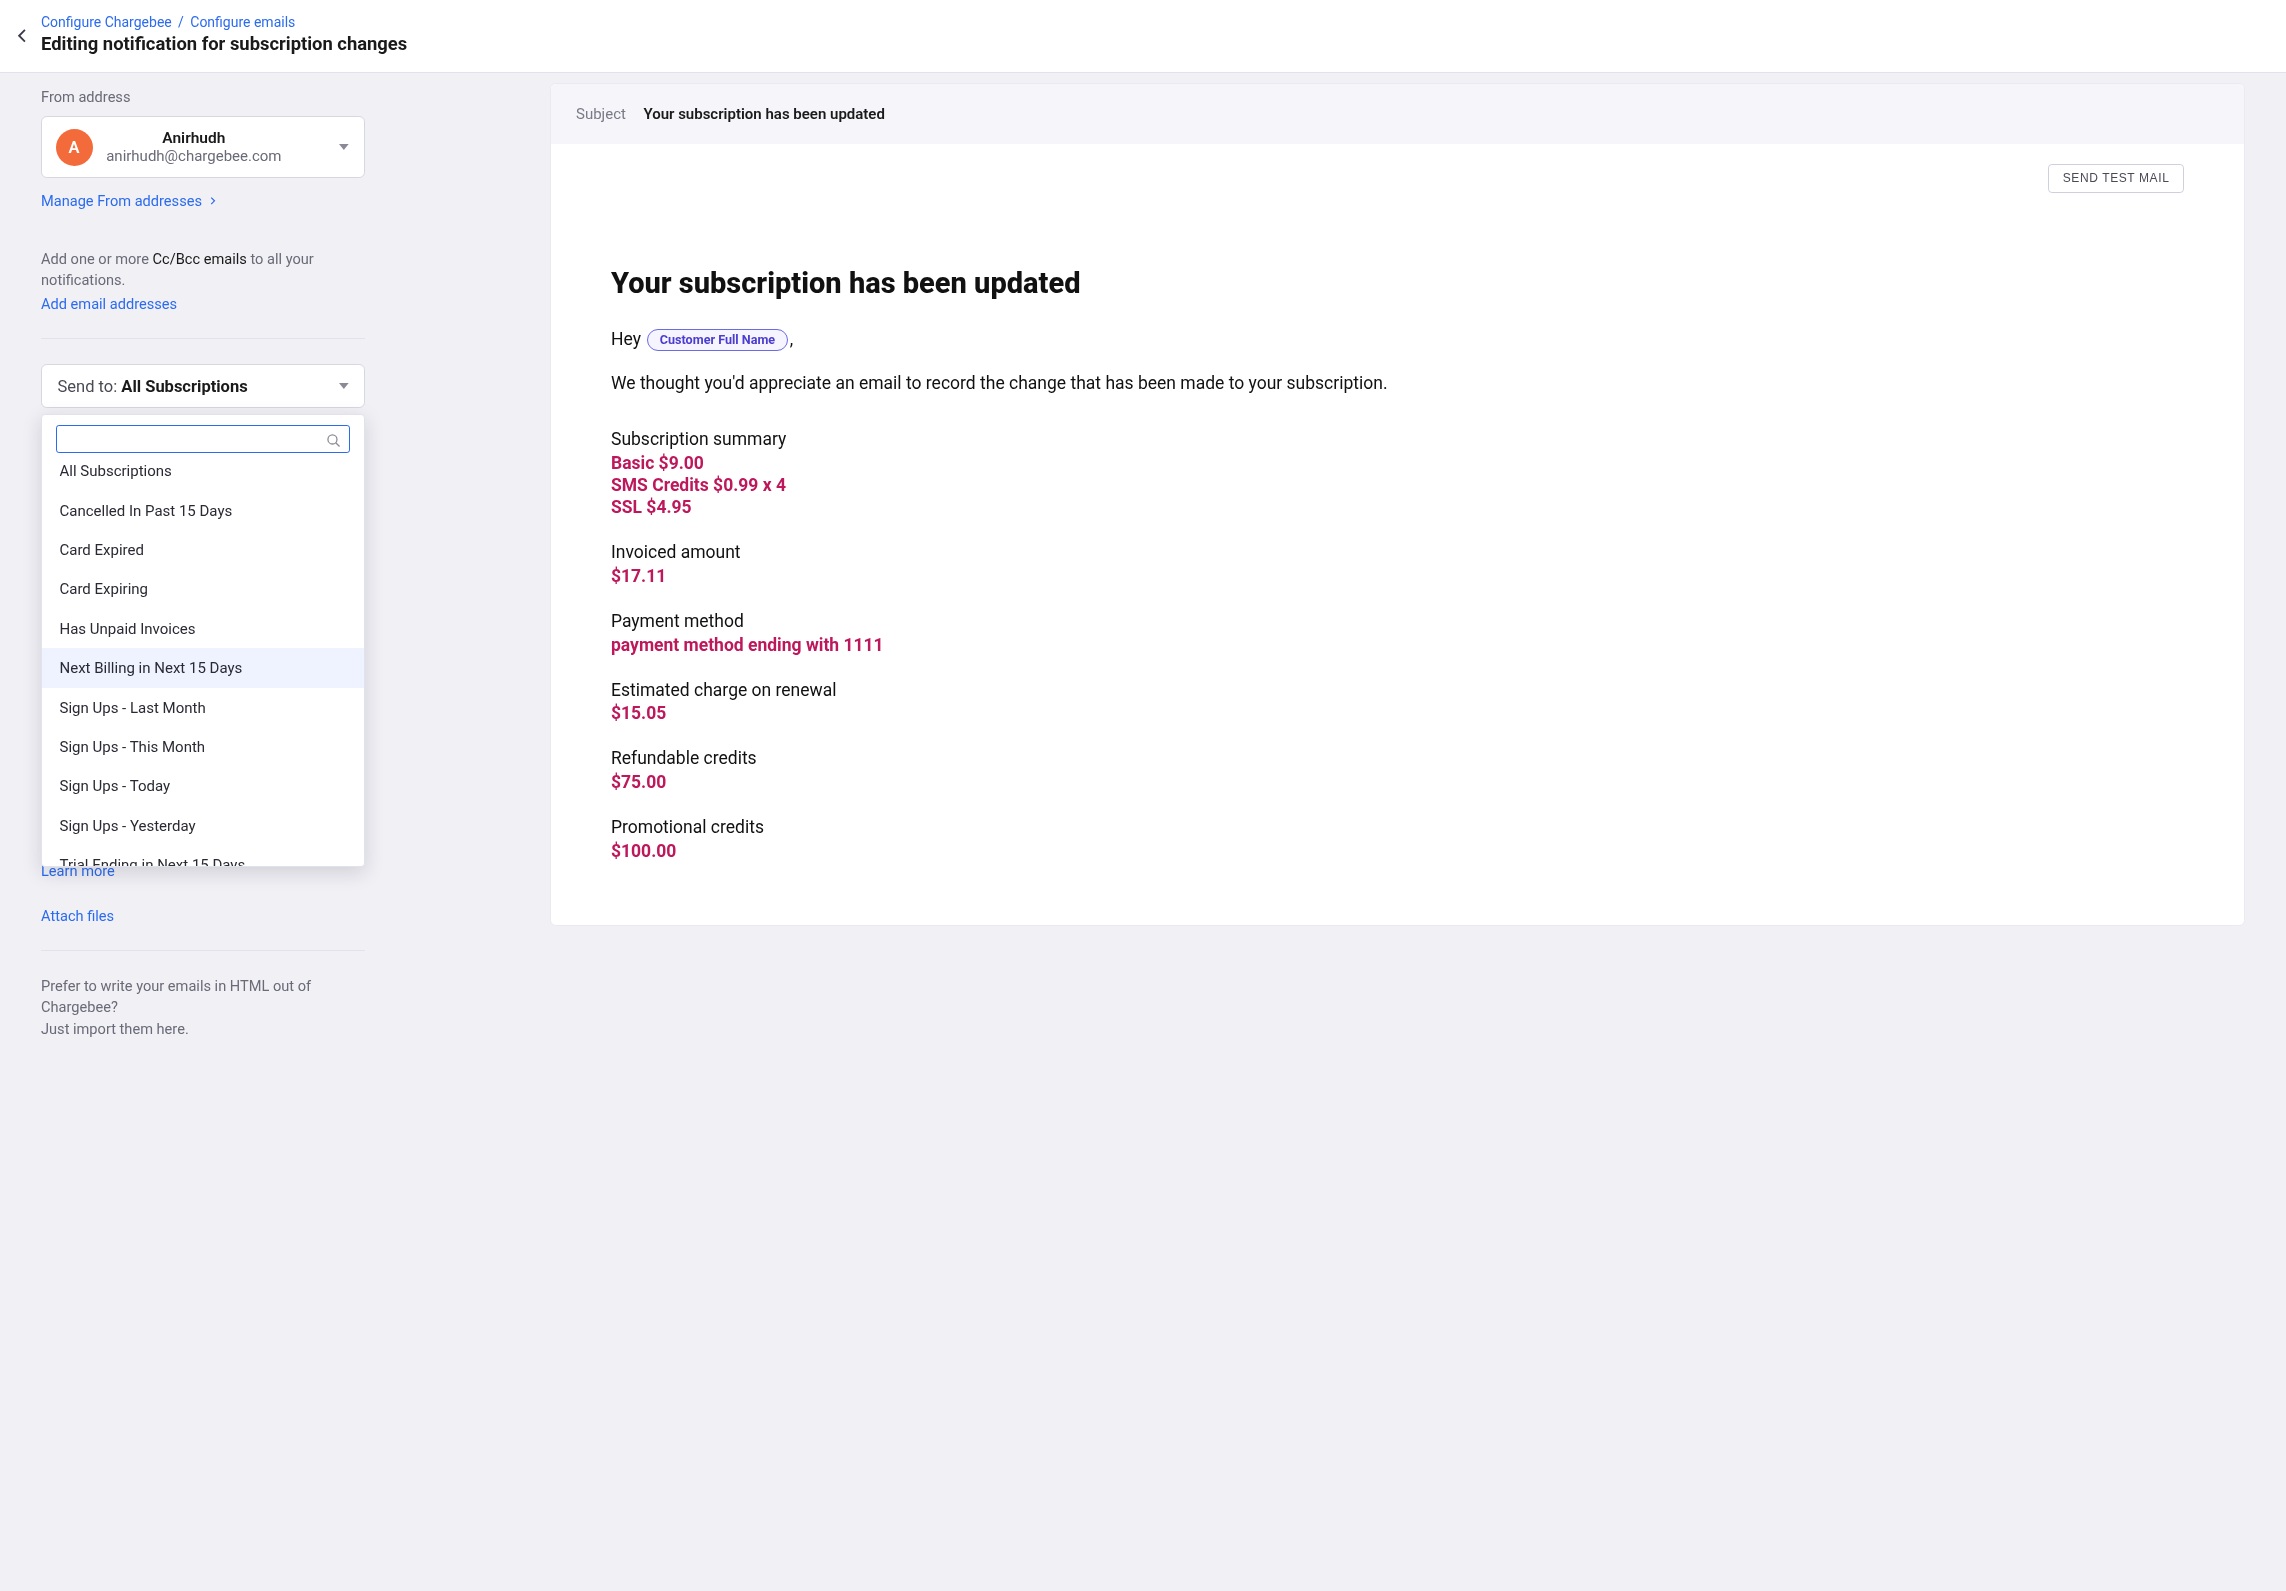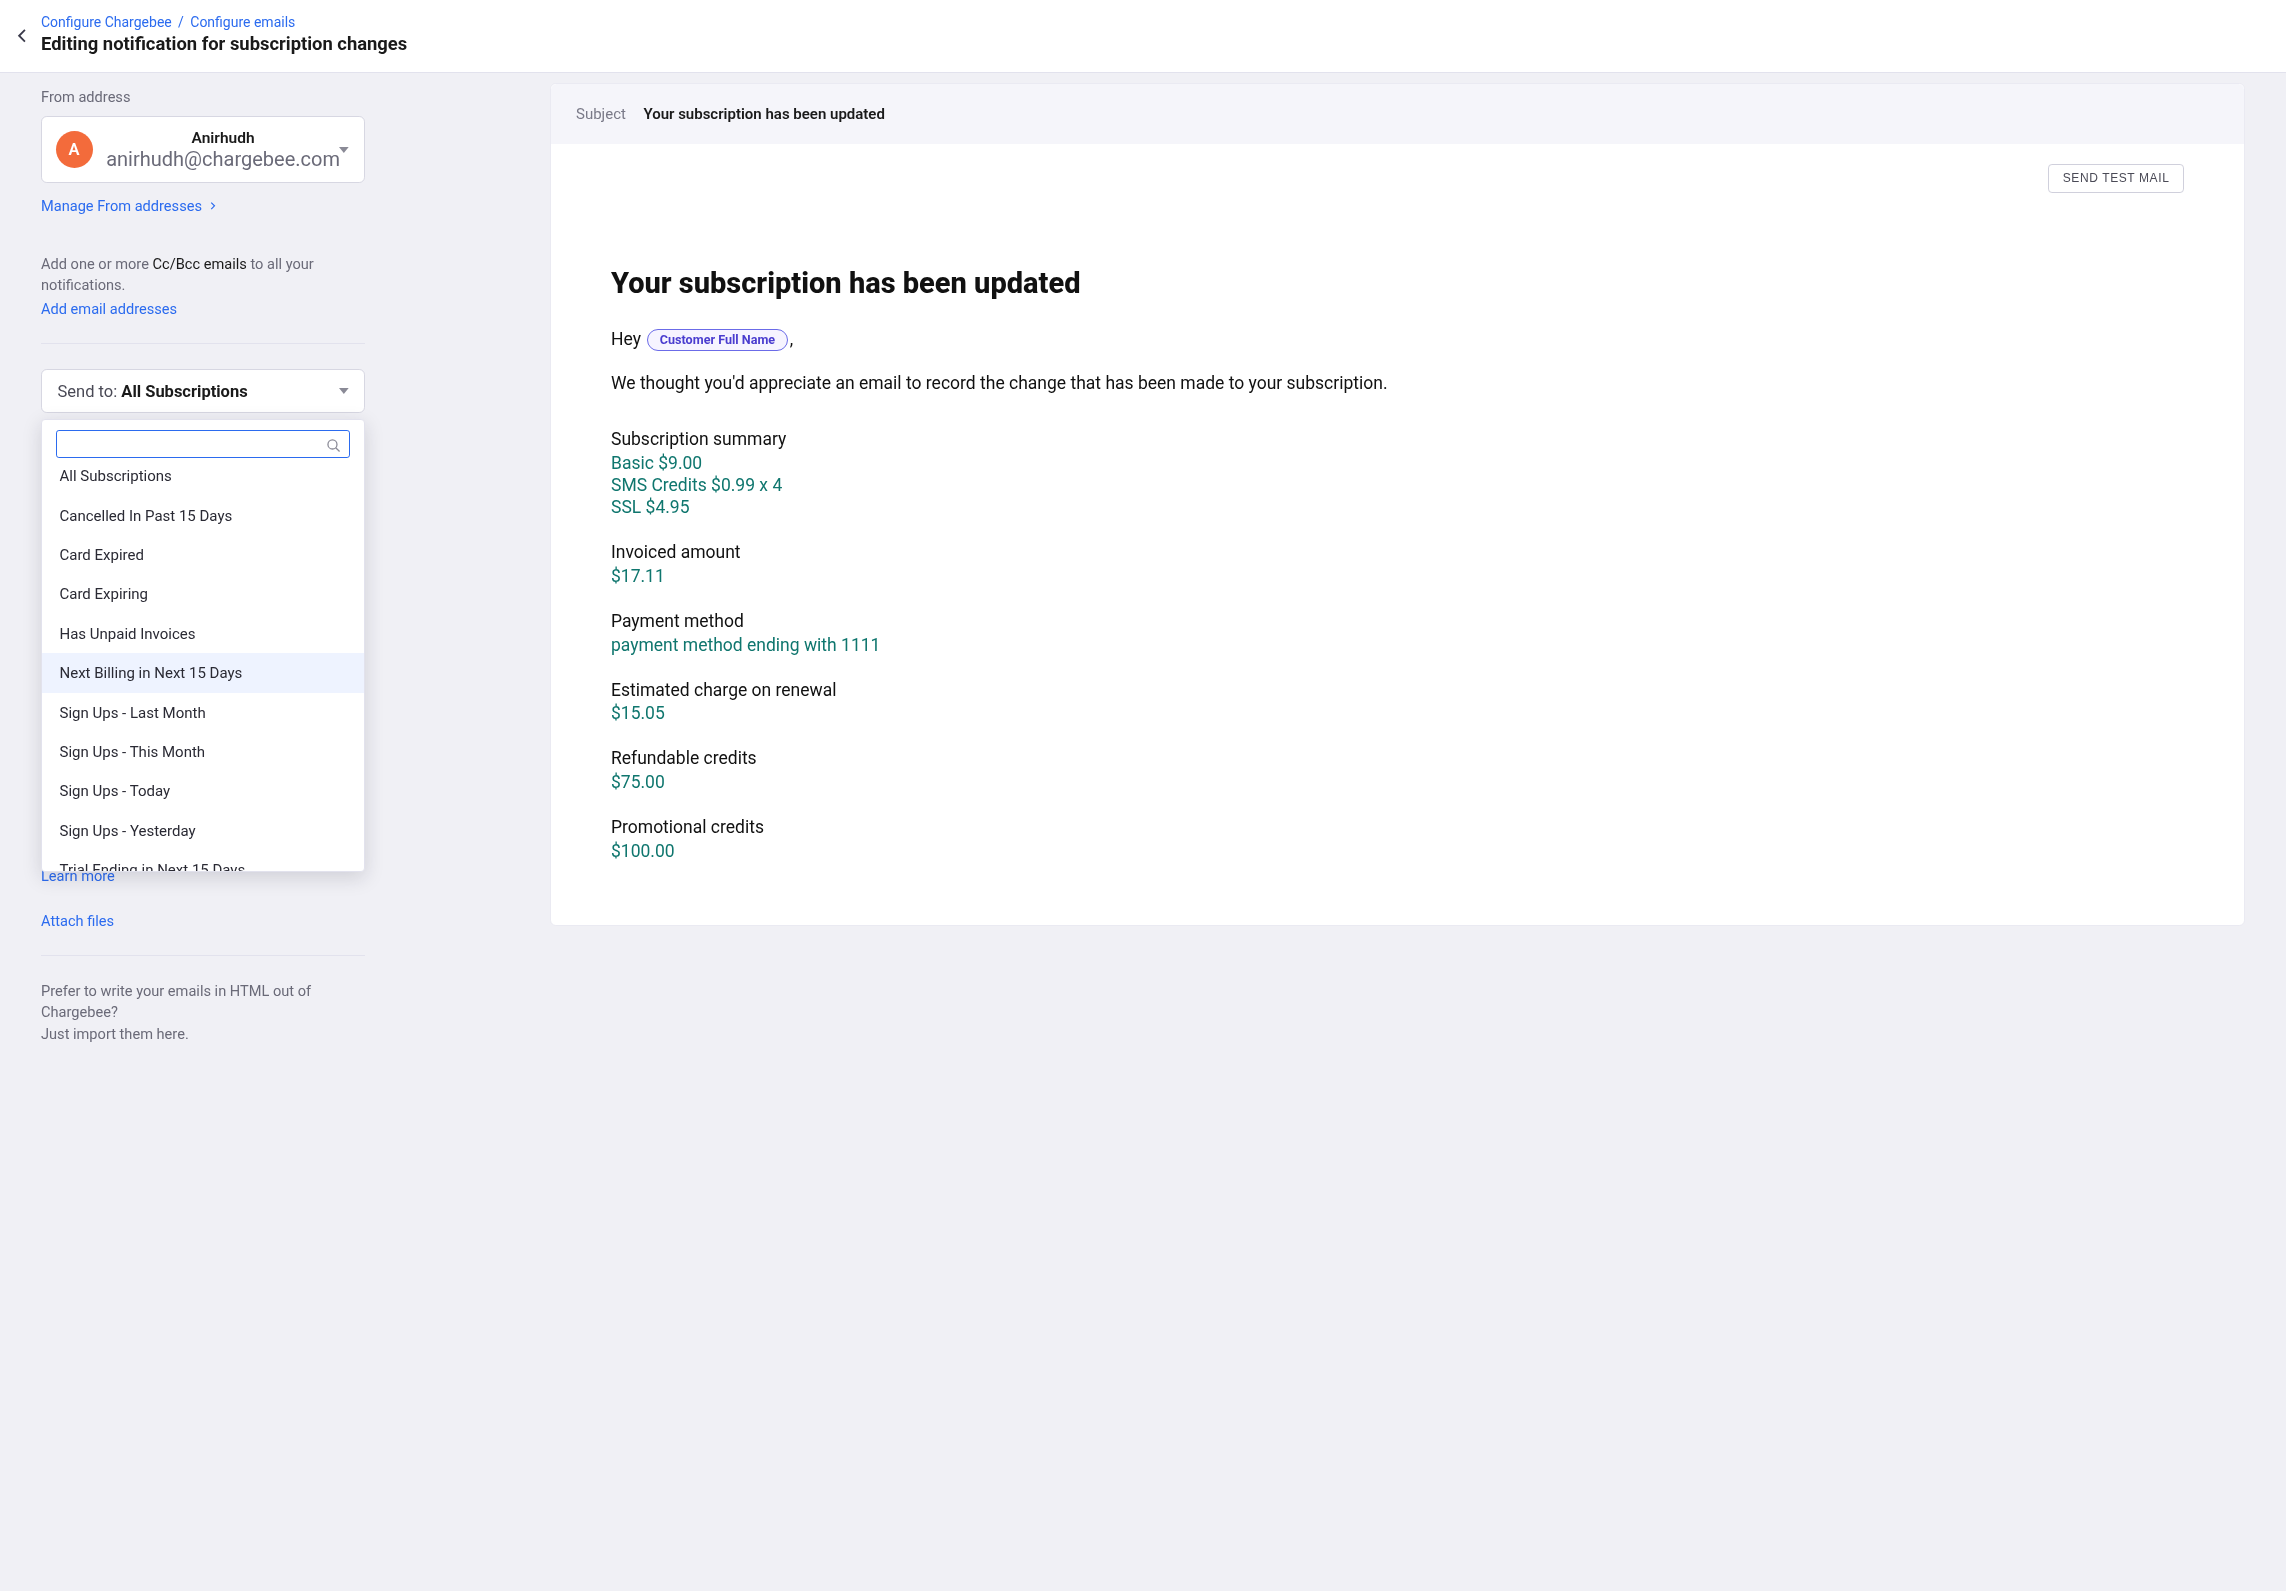--- a/index.html
+++ b/index.html
@@ -79,21 +79,21 @@
     border-radius: 50%;
     background: #f36b3b;
     color: #fff;
     font-weight: 600;
     display: flex;
     align-items: center;
     justify-content: center;
     font-size: 16.5px;
   }
   .from-name { font-size: 15.5px; font-weight: 600; color: #1a1a1a; text-align: center; }
-  .from-email { font-size: 20px; color: #6a6a78; }
+  .from-email { font-size: 15px; color: #6a6a78; }
   .chev-down {
     position: absolute;
     right: 15.5px;
     top: 50%;
     transform: translateY(-50%);
     color: #8a8a96;
   }
   .chev-down svg { width: 9.7px; height: 9.7px; display:block; }
 
   .link {
@@ -231,21 +231,21 @@
     font-size: 12.6px;
     font-weight: 700;
     color: #4a3dcf;
     background: #f6f4ff;
     vertical-align: middle;
     margin: 0 1.9px;
   }
   .mail-text { font-size: 17.5px; color: #111; line-height: 1.45; margin-bottom: 33px; }
 
   .section-label { font-size: 17.5px; color: #111; margin-bottom: 3.9px; }
-  .section-value { font-size: 17.5px; font-weight: 400; color: #0f766e; margin-bottom: 1.9px; }
+  .section-value { font-size: 17.5px; font-weight: 700; color: #be185d; margin-bottom: 1.9px; }
   .section-block { margin-bottom: 25px; }
 
 </style>
 </head>
 <body>
 
 <div class="header-bar">
   <div class="back-chevron">
     <svg viewBox="0 0 24 24" fill="none" stroke="currentColor" stroke-width="2.5">
         <polyline points="15 4 7 12 15 20"></polyline>

